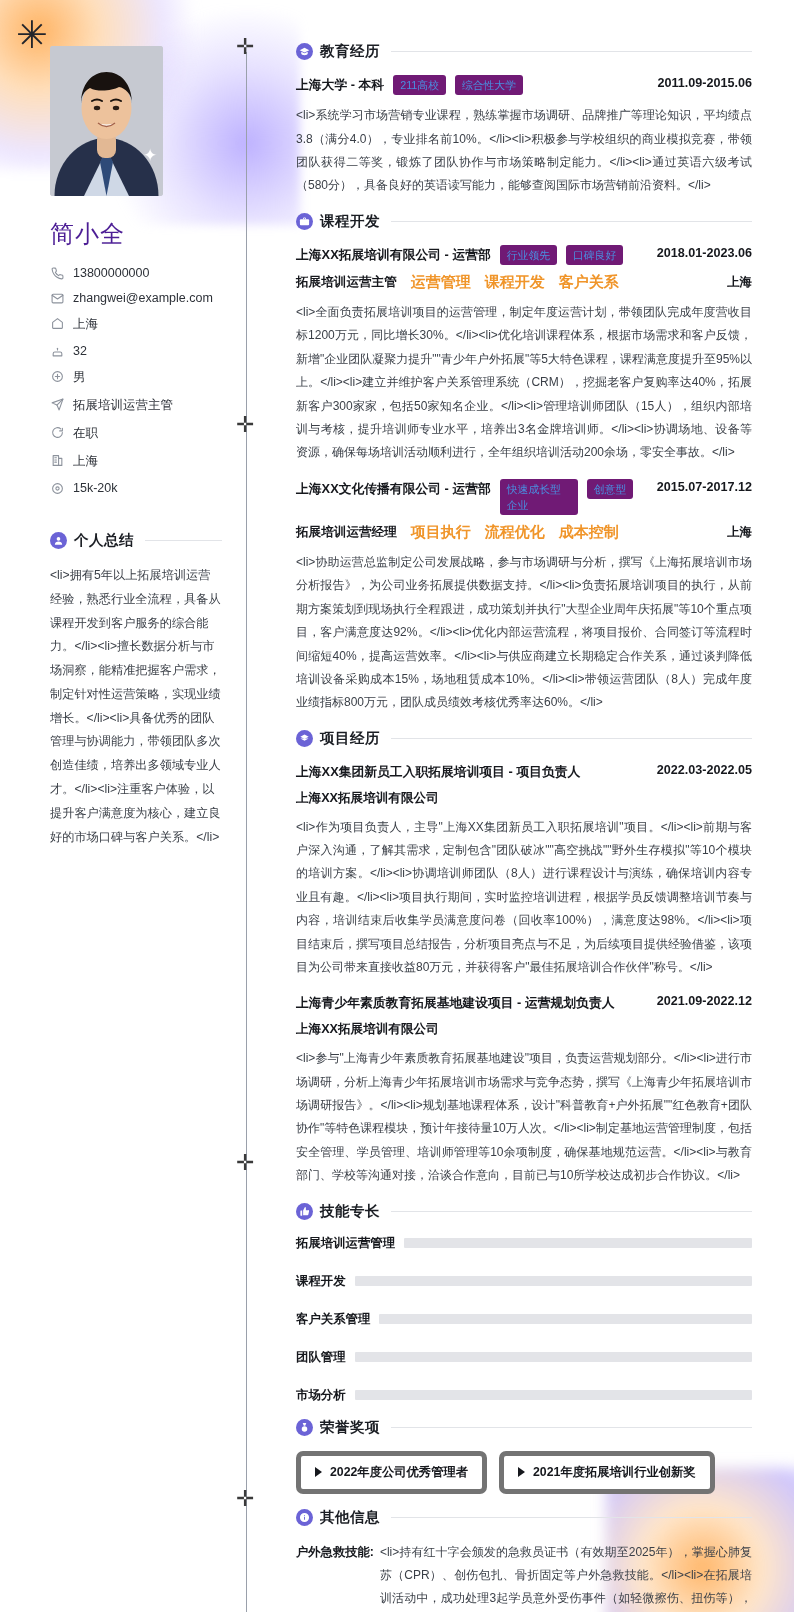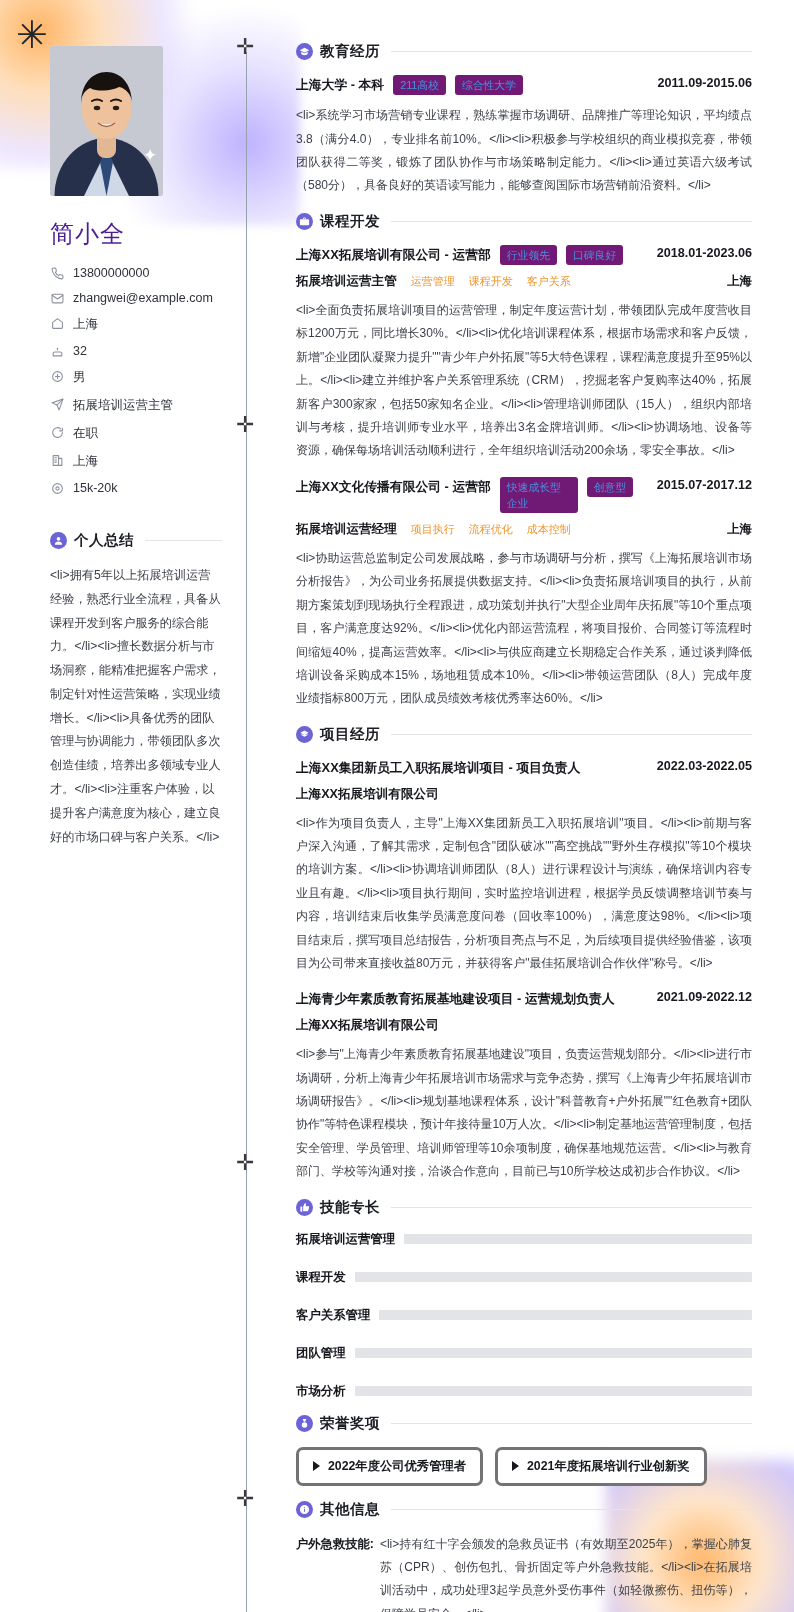--- a/index.html
+++ b/index.html
@@ -191,21 +191,21 @@
 
   .entry-sub {
     display: flex;
     align-items: center;
     flex-wrap: wrap;
     gap: 4px 14px;
     margin-top: 8px;
   }
   .sub-role { font-size: 12.6px; font-weight: 700; color: #16181d; }
   .tag-orange {
-    font-size: 11px; font-weight: 400; color: #f0952a;
+    font-size: 15px; font-weight: 700; color: #f0952a;
   }
   .sub-loc {
     font-size: 12.4px; font-weight: 700; color: #16181d;
     margin-left: auto;
   }
   .entry-org {
     font-size: 12.6px; font-weight: 700; color: #16181d;
     margin-top: 8px;
   }
   .entry-body {
@@ -252,21 +252,21 @@
   
   .awards {
     display: flex;
     gap: 12px;
     flex-wrap: wrap;
     margin-top: 4px;
     margin-bottom: 12px;
   }
   .award-chip {
     display: flex; align-items: center; gap: 8px;
-    border: 3px solid #737373;
+    border: 5px solid #737373;
     border-radius: 7px;
     background: #fff;
     padding: 8px 14px;
     font-size: 12.3px;
     font-weight: 700;
     color: #16181d;
   }
   .award-chip .tri {
     width: 0; height: 0;
     border-left: 7px solid #16181d;

